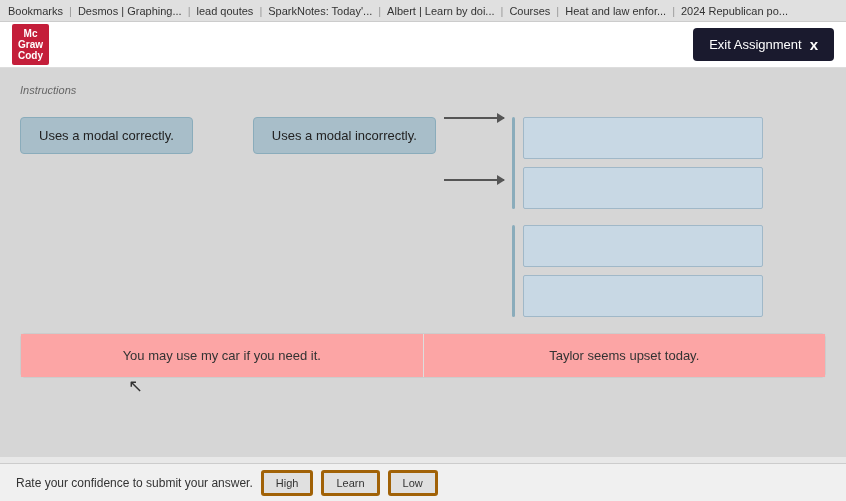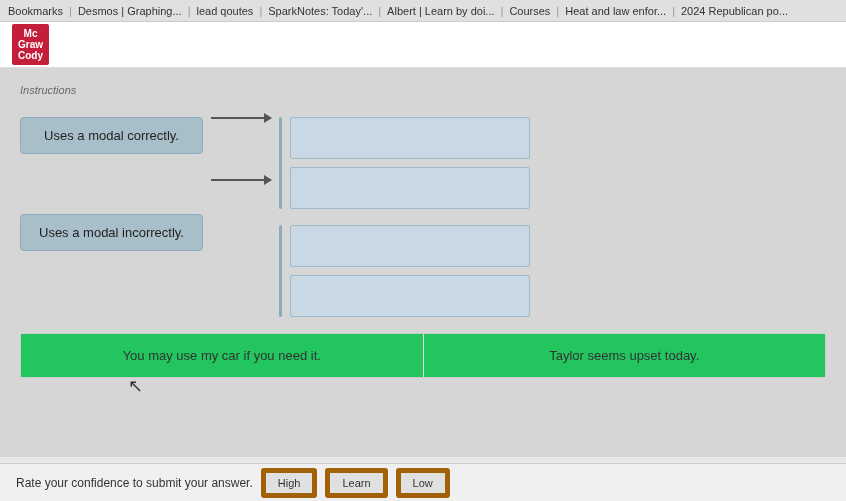--- a/index.html
+++ b/index.html
@@ -91,21 +91,20 @@
     
     .sort-area {
       display: flex;
       gap: 0;
       align-items: flex-start;
       margin-bottom: 16px;
     }
 
     .sort-labels {
       display: flex;
-      flex-direction: column;
       gap: 60px;
       margin-right: 0;
     }
 
     .sort-label-btn {
       background: #a8bec9;
       border: 1px solid #8aacbb;
       border-radius: 4px;
       padding: 10px 18px;
       font-size: 13px;
@@ -182,21 +181,21 @@
     }
 
     .drag-item {
       flex: 1;
       padding: 14px 16px;
       font-size: 13px;
       color: #333;
       text-align: center;
       cursor: grab;
       border-right: 1px solid #ddd;
-      background: #22c55e;
+      background: #fca5a5;
     }
 
     .drag-item:last-child {
       border-right: none;
     }
 
     
     .footer-bar {
       background: #f0f0f0;
       border-top: 1px solid #ccc;
@@ -211,21 +210,21 @@
       right: 0;
     }
 
     .footer-label {
       font-size: 12px;
       color: #333;
     }
 
     .confidence-btn {
       background: #e0e0e0;
-      border: 5px solid #a16207;
+      border: 3px solid #a16207;
       border-radius: 3px;
       padding: 4px 12px;
       font-size: 11px;
       cursor: pointer;
       color: #333;
       text-align: center;
     }
 
     .cursor-indicator {
       position: absolute;
@@ -255,20 +254,24 @@
   <span class="browser-bar-sep">|</span>
   <span>2024 Republican po...</span>
 </div>
 
 <div class="app-header">
   <div class="logo-box">
     <span>Mc</span><br>
     <span>Graw</span><br>
     <span>Cody</span>
   </div>
+  <button class="exit-btn">
+    <span>Exit Assignment</span>
+    <span class="x-mark">x</span>
+  </button>
 </div>
 
 <div class="main-content">
 
   <div class="instructions-label">Instructions</div>
 
   <div class="sort-area">
 
     <div class="sort-labels">
       <button class="sort-label-btn">Uses a modal correctly.</button>

